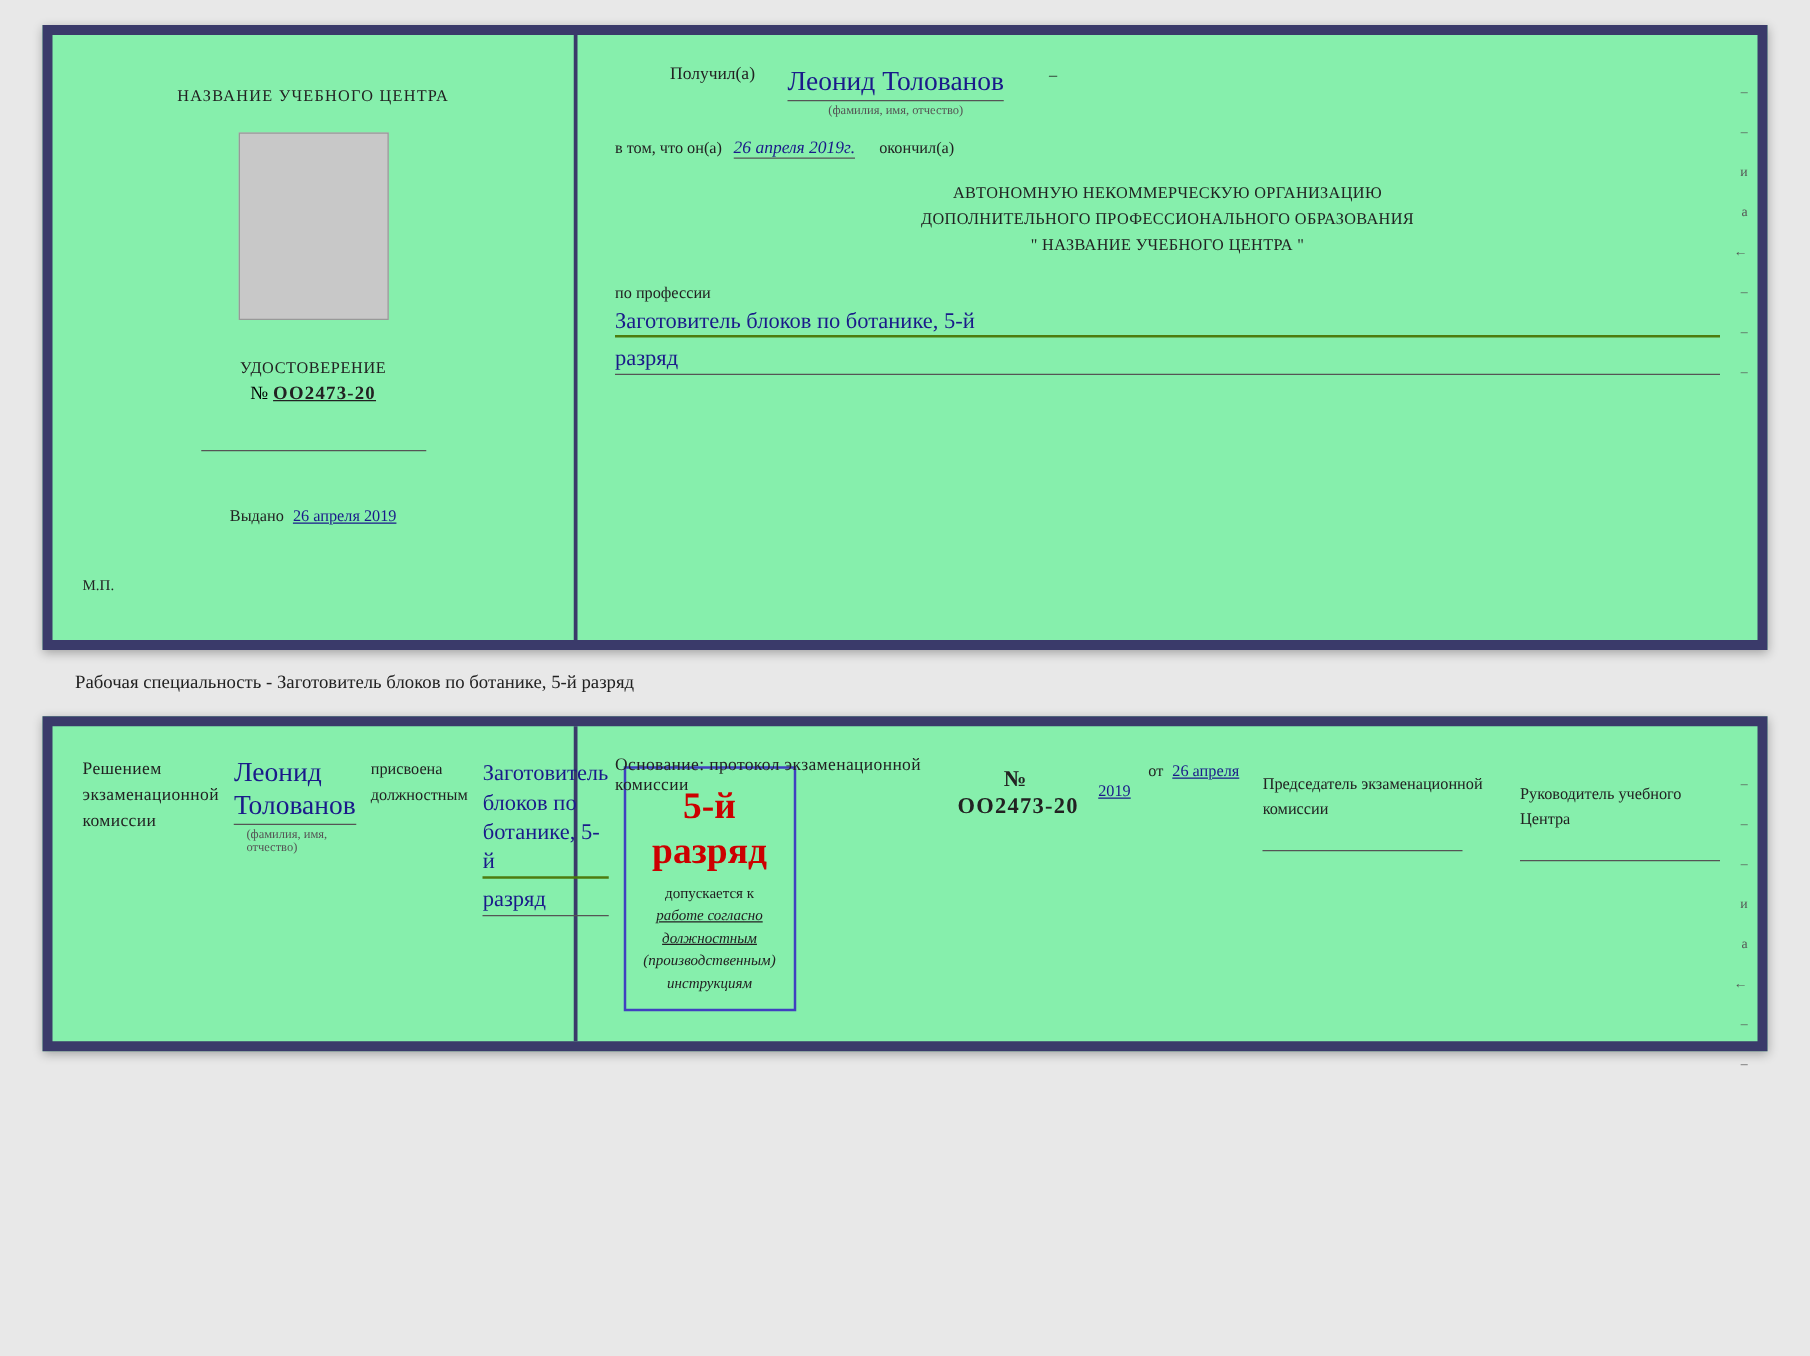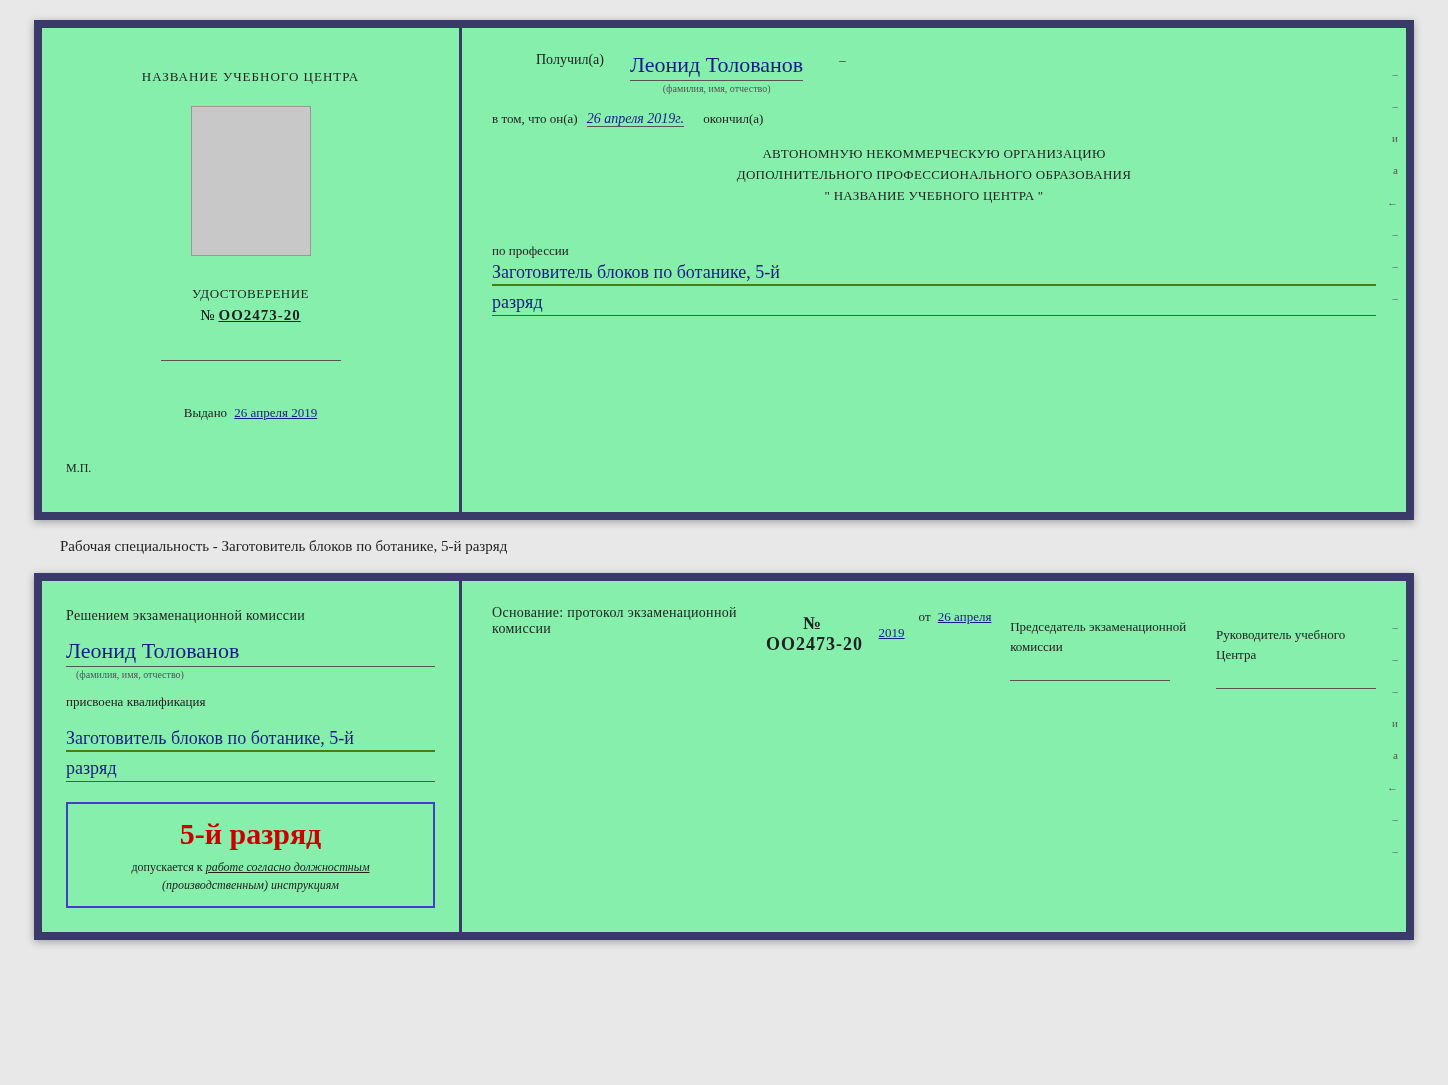--- a/index.html
+++ b/index.html
@@ -136,21 +136,21 @@
 
     .org-text {
       font-size: 13px;
       color: #222;
       text-align: center;
       line-height: 1.6;
       letter-spacing: 0.3px;
     }
 
     .profession-block {
-      margin-top: 20px;
+      margin-top: 4px;
     }
 
     .profession-label {
       font-size: 13px;
       color: #222;
     }
 
     .handwritten-profession {
       font-family: 'Segoe Script', 'Comic Sans MS', cursive;
       font-size: 18px;
@@ -178,21 +178,21 @@
       align-self: flex-start;
       padding-left: 40px;
     }
 
     
     .cert2-left {
       width: 420px;
       border-right: 3px solid #3a3a6a;
       padding: 24px 24px;
       display: flex;
-      flex-direction: column;
+      flex-direction: row;
       gap: 12px;
     }
 
     .cert2-right {
       flex: 1;
       padding: 24px 30px;
       display: flex;
       flex-direction: row;
       gap: 14px;
     }
@@ -349,21 +349,21 @@
 <div class="certificate-container">
 
   <div class="cert2-left">
     <div class="decision-text">Решением экзаменационной комиссии</div>
 
     <div style="display:flex;flex-direction:column;">
       <span class="handwritten-name">Леонид Толованов</span>
       <span class="subtitle-small" style="text-align:left;margin-left:10px;">(фамилия, имя, отчество)</span>
     </div>
 
-    <div class="body-text">присвоена квалификация</div>
+    <div class="body-text">присвоена должностным</div>
 
     <div>
       <span class="handwritten-profession">Заготовитель блоков по ботанике, 5-й</span>
       <span class="handwritten-rank">разряд</span>
     </div>
 
     <div class="stamp-box">
       <div class="stamp-rank">5-й разряд</div>
       <div class="stamp-footer">
         <span>допускается к </span><u>работе согласно должностным</u>

